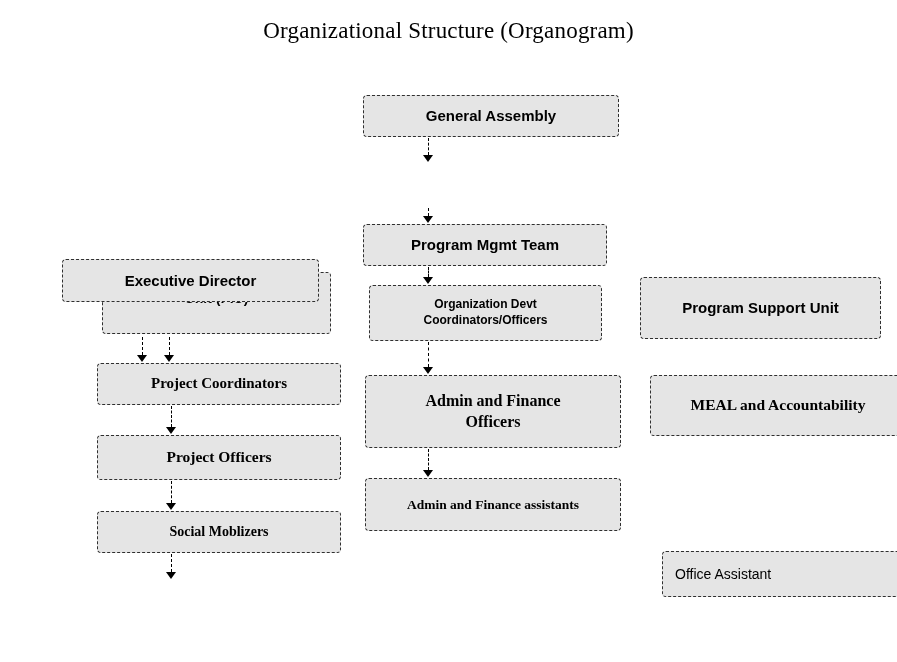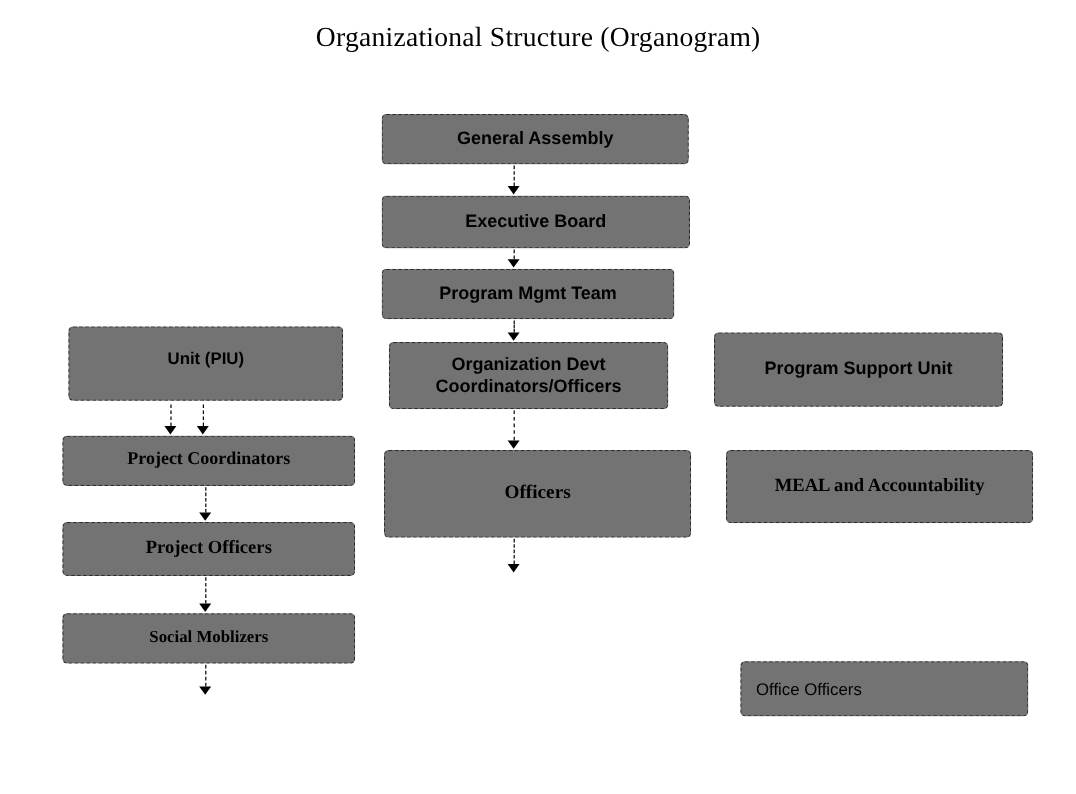--- a/index.html
+++ b/index.html
@@ -21,27 +21,28 @@
     font-family: "Liberation Serif", "DejaVu Serif", serif;
     font-weight: normal;
     font-size: 23px;
     letter-spacing: 0.2px;
   }
   .node {
     position: absolute;
     box-sizing: border-box;
     border: 1.5px dashed #2f2f2f;
     border-radius: 4px;
-    background: #737373;
+    background: #e5e5e5;
     display: flex;
     flex-direction: column;
     align-items: center;
     justify-content: center;
     text-align: center;
     line-height: 1.3;
+    margin-left: 45px;
   }
   .sans-bold { font-family: "Liberation Sans", sans-serif; font-weight: bold; }
   .sans-reg  { font-family: "Liberation Sans", sans-serif; font-weight: normal; }
   .serif-bold { font-family: "Liberation Serif", "DejaVu Serif", serif; font-weight: bold; }
   .node--bottom { padding-bottom: 9px; }
   .node--leftalign { align-items: flex-start; text-align: left; padding-left: 12px; }
   .arrow {
     position: absolute;
     width: 12px;
     display: flex;
@@ -71,62 +72,66 @@
 
   <div class="node sans-bold" style="left:318px;top:95px;width:256px;height:42px;font-size:15px">
     <span>General Assembly</span>
   </div>
 
   <div class="arrow" style="left:422px;top:138px;height:24px">
     <div class="arrow-line"></div>
     <div class="arrow-head"></div>
   </div>
 
-  <div class="node sans-bold" style="left:318px;top:163px;width:257px;height:44px;font-size:15px">
-    <span>Executive Board</span>
-  </div>
 
   <div class="arrow" style="left:422px;top:208px;height:15px">
     <div class="arrow-line"></div>
     <div class="arrow-head"></div>
   </div>
 
   <div class="node sans-bold" style="left:318px;top:224px;width:244px;height:42px;font-size:15px">
     <span>Program Mgmt Team</span>
   </div>
 
   <div class="arrow" style="left:422px;top:267px;height:17px">
     <div class="arrow-line"></div>
     <div class="arrow-head"></div>
   </div>
 
-  <div class="node sans-bold" style="left:324px;top:285px;width:233px;height:56px;font-size:15px">
+  <div class="node sans-bold" style="left:324px;top:285px;width:233px;height:56px;font-size:12px">
     <span>Organization Devt</span>
     <span>Coordinators/Officers</span>
   </div>
 
   <div class="arrow" style="left:422px;top:342px;height:32px">
     <div class="arrow-line"></div>
     <div class="arrow-head"></div>
   </div>
 
   <div class="node serif-bold" style="left:320px;top:375px;width:256px;height:73px;font-size:16px">
+    <span>Admin and Finance</span>
     <span>Officers</span>
   </div>
 
   <div class="arrow" style="left:422px;top:449px;height:28px">
     <div class="arrow-line"></div>
     <div class="arrow-head"></div>
   </div>
 
+  <div class="node serif-bold" style="left:320px;top:478px;width:256px;height:53px;font-size:13.5px">
+    <span>Admin and Finance assistants</span>
+  </div>
 
   <div class="node sans-bold node--bottom" style="left:57px;top:272px;width:229px;height:62px;font-size:14px;z-index:1">
     <span>Unit (PIU)</span>
   </div>
 
+  <div class="node sans-bold" style="left:17px;top:259px;width:257px;height:43px;font-size:15px;z-index:2">
+    <span>Executive Director</span>
+  </div>
 
   <div class="arrow" style="left:136px;top:337px;height:25px;z-index:3">
     <div class="arrow-line"></div>
     <div class="arrow-head"></div>
   </div>
   <div class="arrow" style="left:163px;top:337px;height:25px;z-index:3">
     <div class="arrow-line"></div>
     <div class="arrow-head"></div>
   </div>
 
@@ -161,16 +166,16 @@
   <div class="node serif-bold" style="left:605px;top:375px;width:256px;height:61px;font-size:15.5px">
     <span>MEAL and Accountability</span>
   </div>
 
   <div class="node sans-bold" style="left:595px;top:277px;width:241px;height:62px;font-size:15px">
     <span>Program Support Unit</span>
   </div>
 
 
   <div class="node sans-reg node--leftalign" style="left:617px;top:551px;width:240px;height:46px;font-size:14px">
-    <span>Office Officers</span>
+    <span>Office Assistant</span>
   </div>
 
 </div>
 
 </body></html>

